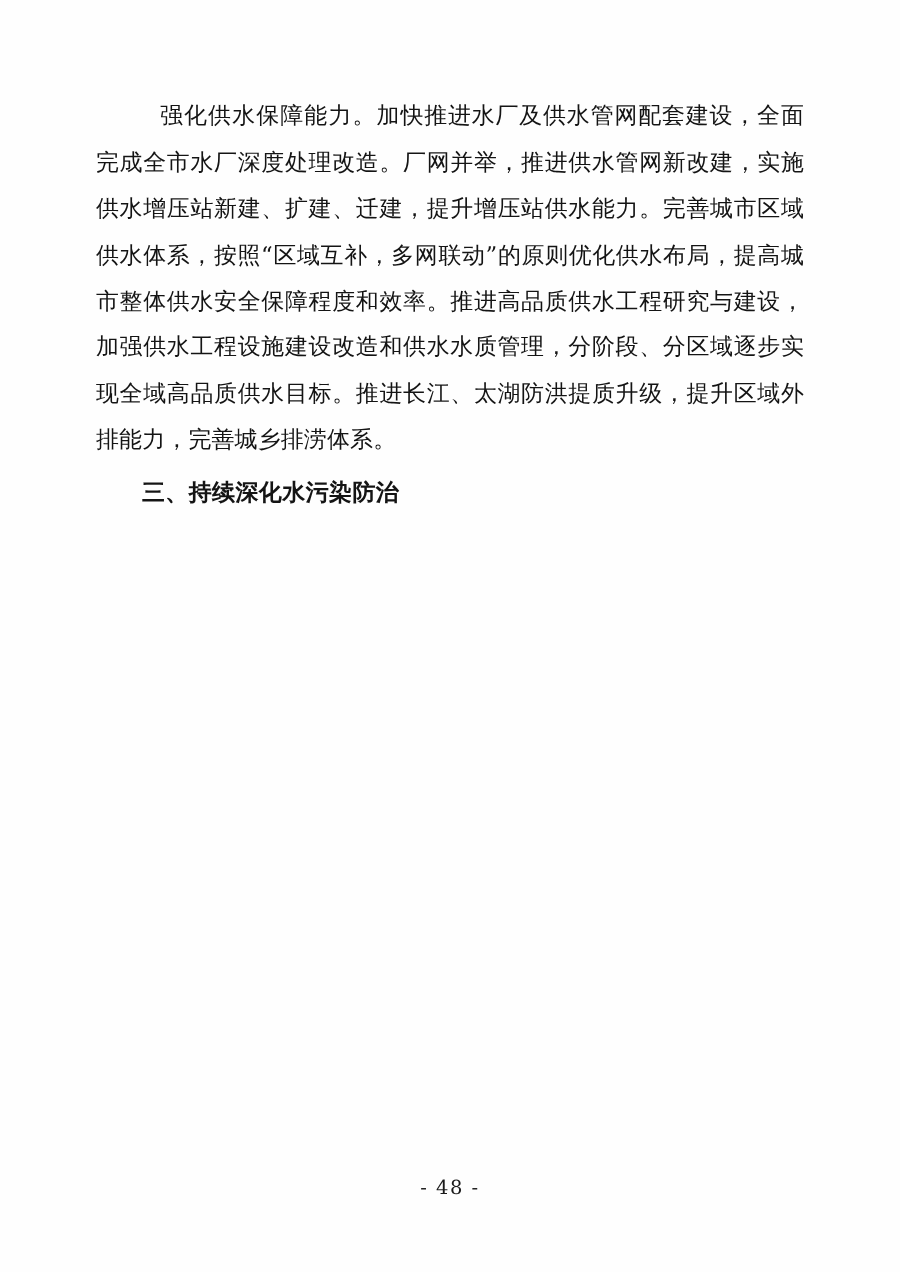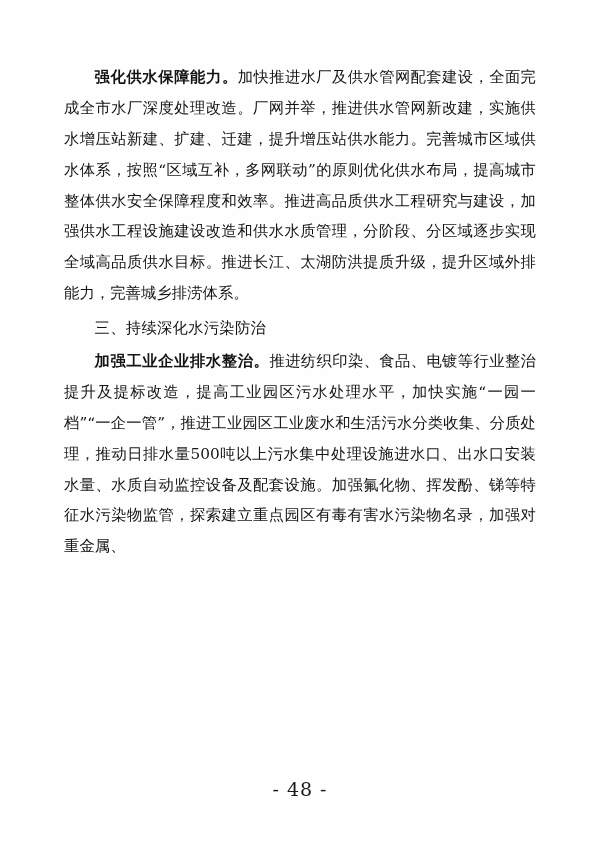--- a/index.html
+++ b/index.html
@@ -33,56 +33,54 @@
   .para {
     margin: 0 0 0 0;
     text-indent: 2em;
   }
   .para + .para {
     margin-top: 0;
   }
   .heading {
     margin: 4px 0 2px 0;
     text-indent: 2em;
-    font-weight: normal;
+    font-weight: bold;
     font-family: "DejaVu Sans", "Liberation Sans", sans-serif;
     font-size: 15.3px;
     line-height: 2.02;
     letter-spacing: 0.3px;
   }
   .lead {
-    font-weight: bold;
+    font-weight: normal;
     font-family: "DejaVu Sans", "Liberation Sans", sans-serif;
     letter-spacing: 0.3px;
+    margin-left: 12px;
   }
   .footer {
     position: absolute;
     left: 0;
     right: 0;
     bottom: 48px;
     text-align: center;
-    font-size: 19px;
+    font-size: 13px;
     font-family: "DejaVu Serif", "Liberation Serif", serif;
     color: #1a1a1a;
     letter-spacing: 1px;
   }
 </style>
 </head>
 <body>
 
 <div class="page">
   <div class="doc-body">
 
     <p class="para">
       <span class="lead">强化供水保障能力。</span><span>加快推进水厂及供水管网配套建设，全面完成全市水厂深度处理改造。厂网并举，推进供水管网新改建，实施供水增压站新建、扩建、迁建，提升增压站供水能力。完善城市区域供水体系，按照“区域互补，多网联动”的原则优化供水布局，提高城市整体供水安全保障程度和效率。推进高品质供水工程研究与建设，加强供水工程设施建设改造和供水水质管理，分阶段、分区域逐步实现全域高品质供水目标。推进长江、太湖防洪提质升级，提升区域外排能力，完善城乡排涝体系。</span>
     </p>
 
     <p class="heading">三、持续深化水污染防治</p>
 
 
-    <p class="para">
-      <span class="lead">加强工业企业排水整治。</span><span>推进纺织印染、食品、电镀等行业整治提升及提标改造，提高工业园区污水处理水平，加快实施“一园一档”“一企一管”，推进工业园区工业废水和生活污水分类收集、分质处理，推动日排水量500吨以上污水集中处理设施进水口、出水口安装水量、水质自动监控设备及配套设施。加强氟化物、挥发酚、锑等特征水污染物监管，探索建立重点园区有毒有害水污染物名录，加强对重金属、</span>
-    </p>
 
   </div>
 
   <div class="footer">- 48 -</div>
 </div>
 
 </body></html>

